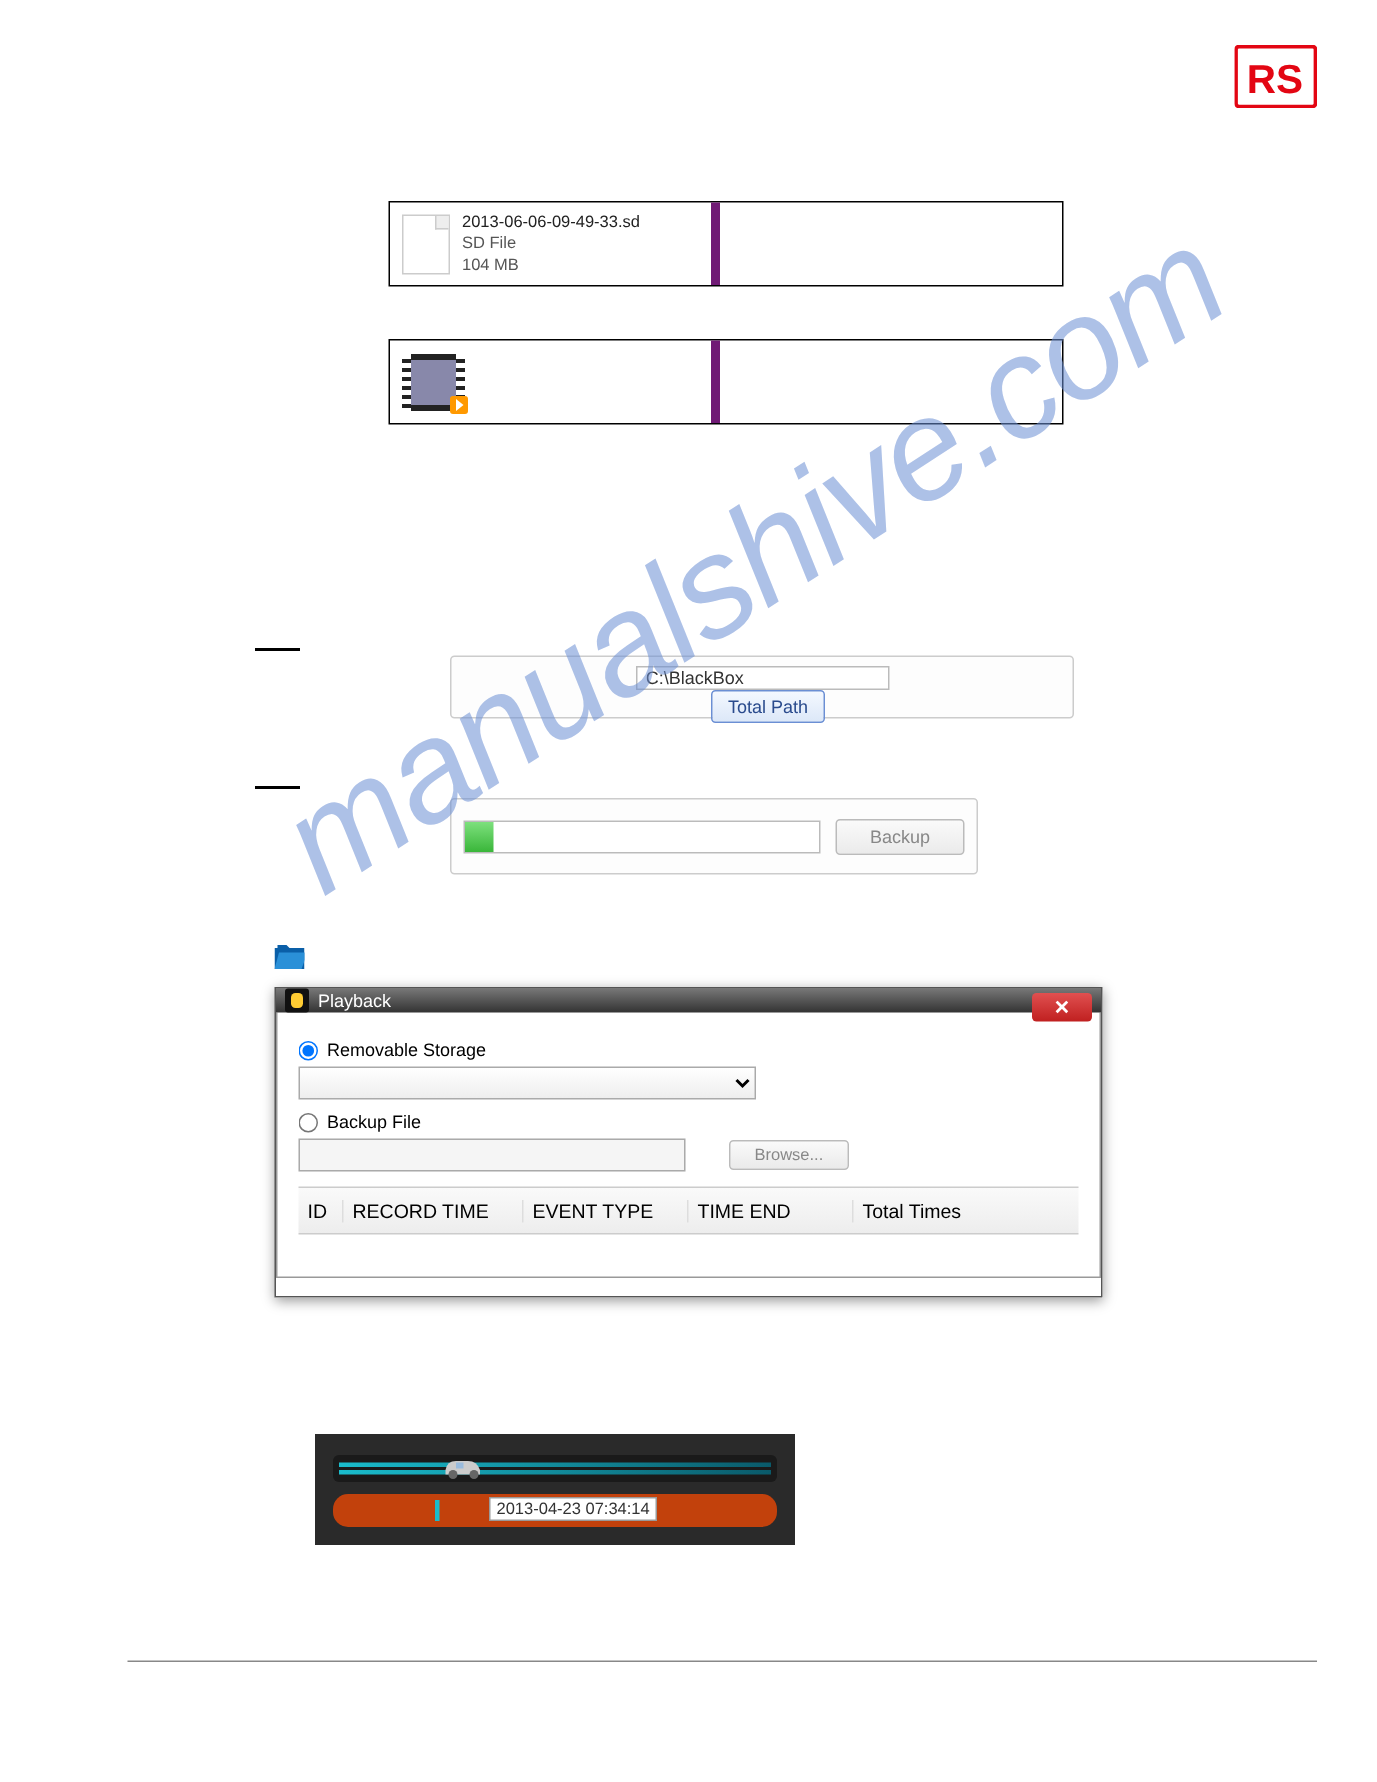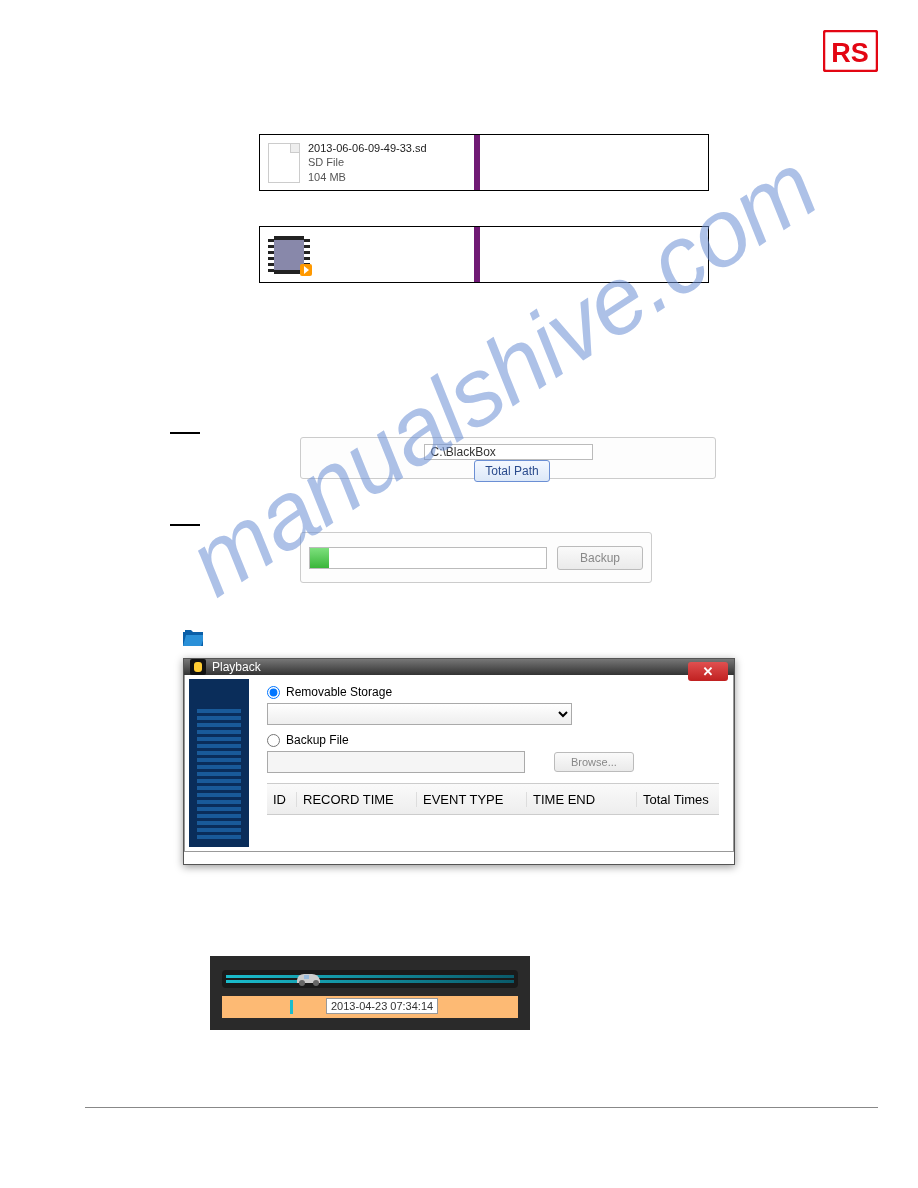--- a/index.html
+++ b/index.html
@@ -41,21 +41,21 @@
   .btn-backup { margin-left: 10px; padding: 4px 22px; font-size: 12px; background: linear-gradient(#fafafa, #eaeaea); border: 1px solid #bbb; border-radius: 3px; color: #888; }
   
   .folder-icon { position: absolute; top: 629px; left: 183px; width: 20px; height: 18px; }
   
   .dialog { position: absolute; top: 658px; left: 183px; width: 552px; height: 207px; background: linear-gradient(#3a3a3a, #222 8px, #fff 8px, #fff); border: 1px solid #555; box-shadow: 0 2px 8px rgba(0,0,0,0.4); }
   .dialog .titlebar { height: 16px; background: linear-gradient(#777, #333); display: flex; align-items: center; padding: 0 6px; position: relative; }
   .dialog .title-icon { width: 16px; height: 16px; background: #111; border-radius: 2px; display: flex; align-items: center; justify-content: center; margin-right: 6px; }
   .dialog .title-icon::after { content: ''; width: 8px; height: 10px; background: #ffcc33; border-radius: 3px; }
   .dialog .title-text { color: #fff; font-size: 12px; }
   .dialog .close-btn { position: absolute; right: 6px; top: 3px; width: 40px; height: 19px; background: linear-gradient(#e05050, #c02020); border-radius: 3px; display: flex; align-items: center; justify-content: center; color: #fff; font-weight: bold; font-size: 13px; }
-  .dialog .body { display: flex; height: calc(100% - 28px); background: #fff; border: 1px solid #999; border-top: none; }
+  .dialog .body { display: flex; height: calc(100% - 28px); background: #fff; border: 1px solid #999; border-top: none; flex-direction: column; }
   .dialog .sidebar { width: 60px; background: #0a2d5a; margin: 4px; position: relative; overflow: hidden; }
   .dialog .sidebar::after { content: ''; position: absolute; top: 30px; left: 8px; right: 8px; bottom: 8px; background: repeating-linear-gradient(#195a99 0 4px, #0a2d5a 4px 7px); }
   .dialog .content { flex: 1; padding: 10px 14px; }
   .dialog .radio-row { display: flex; align-items: center; font-size: 12px; margin-bottom: 4px; }
   .dialog .radio-row input { margin-right: 6px; }
   .dialog select { width: 305px; height: 22px; border: 1px solid #aaa; background: linear-gradient(#fff, #eee); font-size: 11px; margin-bottom: 8px; }
   .dialog .file-input-row { display: flex; align-items: center; gap: 29px; margin-bottom: 10px; }
   .dialog .file-input-row input[type="text"] { width: 258px; height: 22px; border: 1px solid #aaa; background: #f5f5f5; }
   .dialog .btn-browse { padding: 3px 16px; font-size: 11px; background: linear-gradient(#fafafa, #eaeaea); border: 1px solid #bbb; border-radius: 3px; color: #888; }
   .dialog .table-head { display: flex; border-top: 1px solid #ccc; border-bottom: 1px solid #ccc; background: linear-gradient(#fafafa, #ededed); font-size: 13px; height: 32px; align-items: center; }
@@ -64,21 +64,21 @@
   .dialog .th.rt { width: 120px; }
   .dialog .th.et { width: 110px; }
   .dialog .th.te { width: 110px; }
   .dialog .th.tt { width: 80px; border-right: none; }
   
   .speed-panel { position: absolute; top: 956px; left: 210px; width: 320px; height: 74px; background: #2a2a2a; }
   .speed-panel .gauge { margin: 14px 12px 8px; height: 18px; background: #1a1a1a; border-radius: 4px; position: relative; }
   .speed-panel .gauge .band { position: absolute; top: 5px; left: 4px; right: 4px; height: 3px; background: linear-gradient(90deg, #1abccc, #0a5a6a); }
   .speed-panel .gauge .band.b2 { top: auto; bottom: 5px; }
   .speed-panel .gauge .car { position: absolute; left: 72px; top: -3px; width: 30px; height: 20px; }
-  .speed-panel .timeline { margin: 0 12px; height: 22px; background: #fdba74; border-radius: 0; position: relative; display: flex; align-items: center; justify-content: center; }
+  .speed-panel .timeline { margin: 0 12px; height: 22px; background: #c2410c; border-radius: 10px; position: relative; display: flex; align-items: center; justify-content: center; }
   .speed-panel .timeline .tick { position: absolute; left: 68px; top: 4px; bottom: 4px; width: 3px; background: #1abccc; }
   .speed-panel .timestamp { position: absolute; left: 104px; top: 2px; background: #fff; border: 1px solid #999; font-size: 11px; padding: 1px 4px; color: #333; }
   
   .bottom-line { position: absolute; bottom: 80px; left: 85px; right: 40px; border-top: 1px solid #888; }
 </style>
 </head>
 <body>
 
 <div class="logo">
   <svg viewBox="0 0 55 42">

